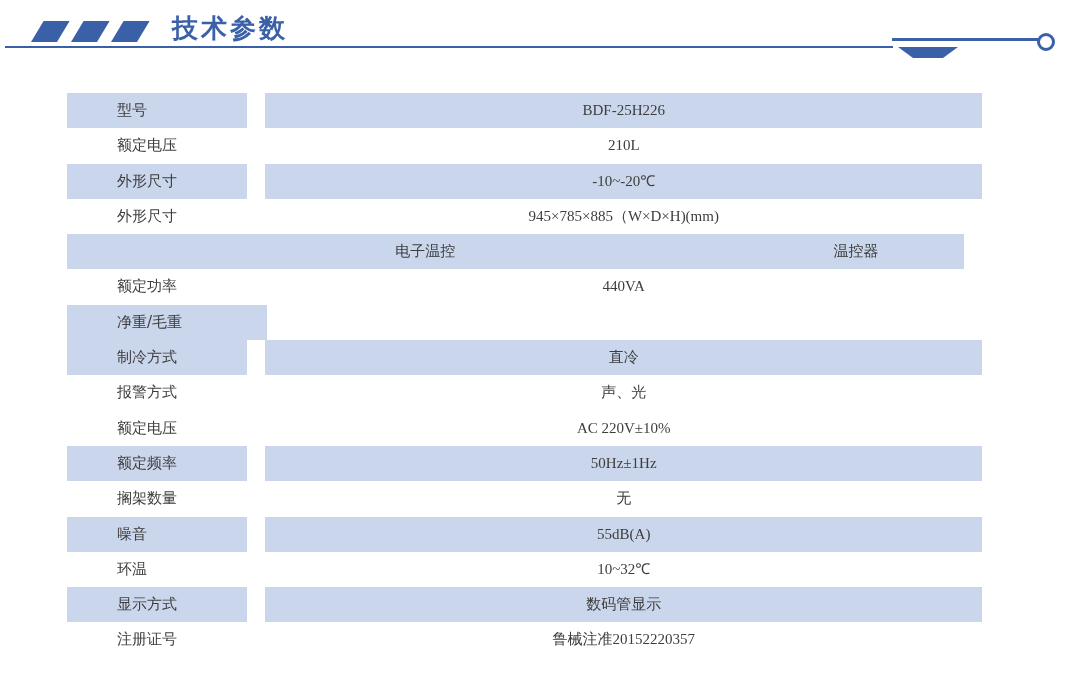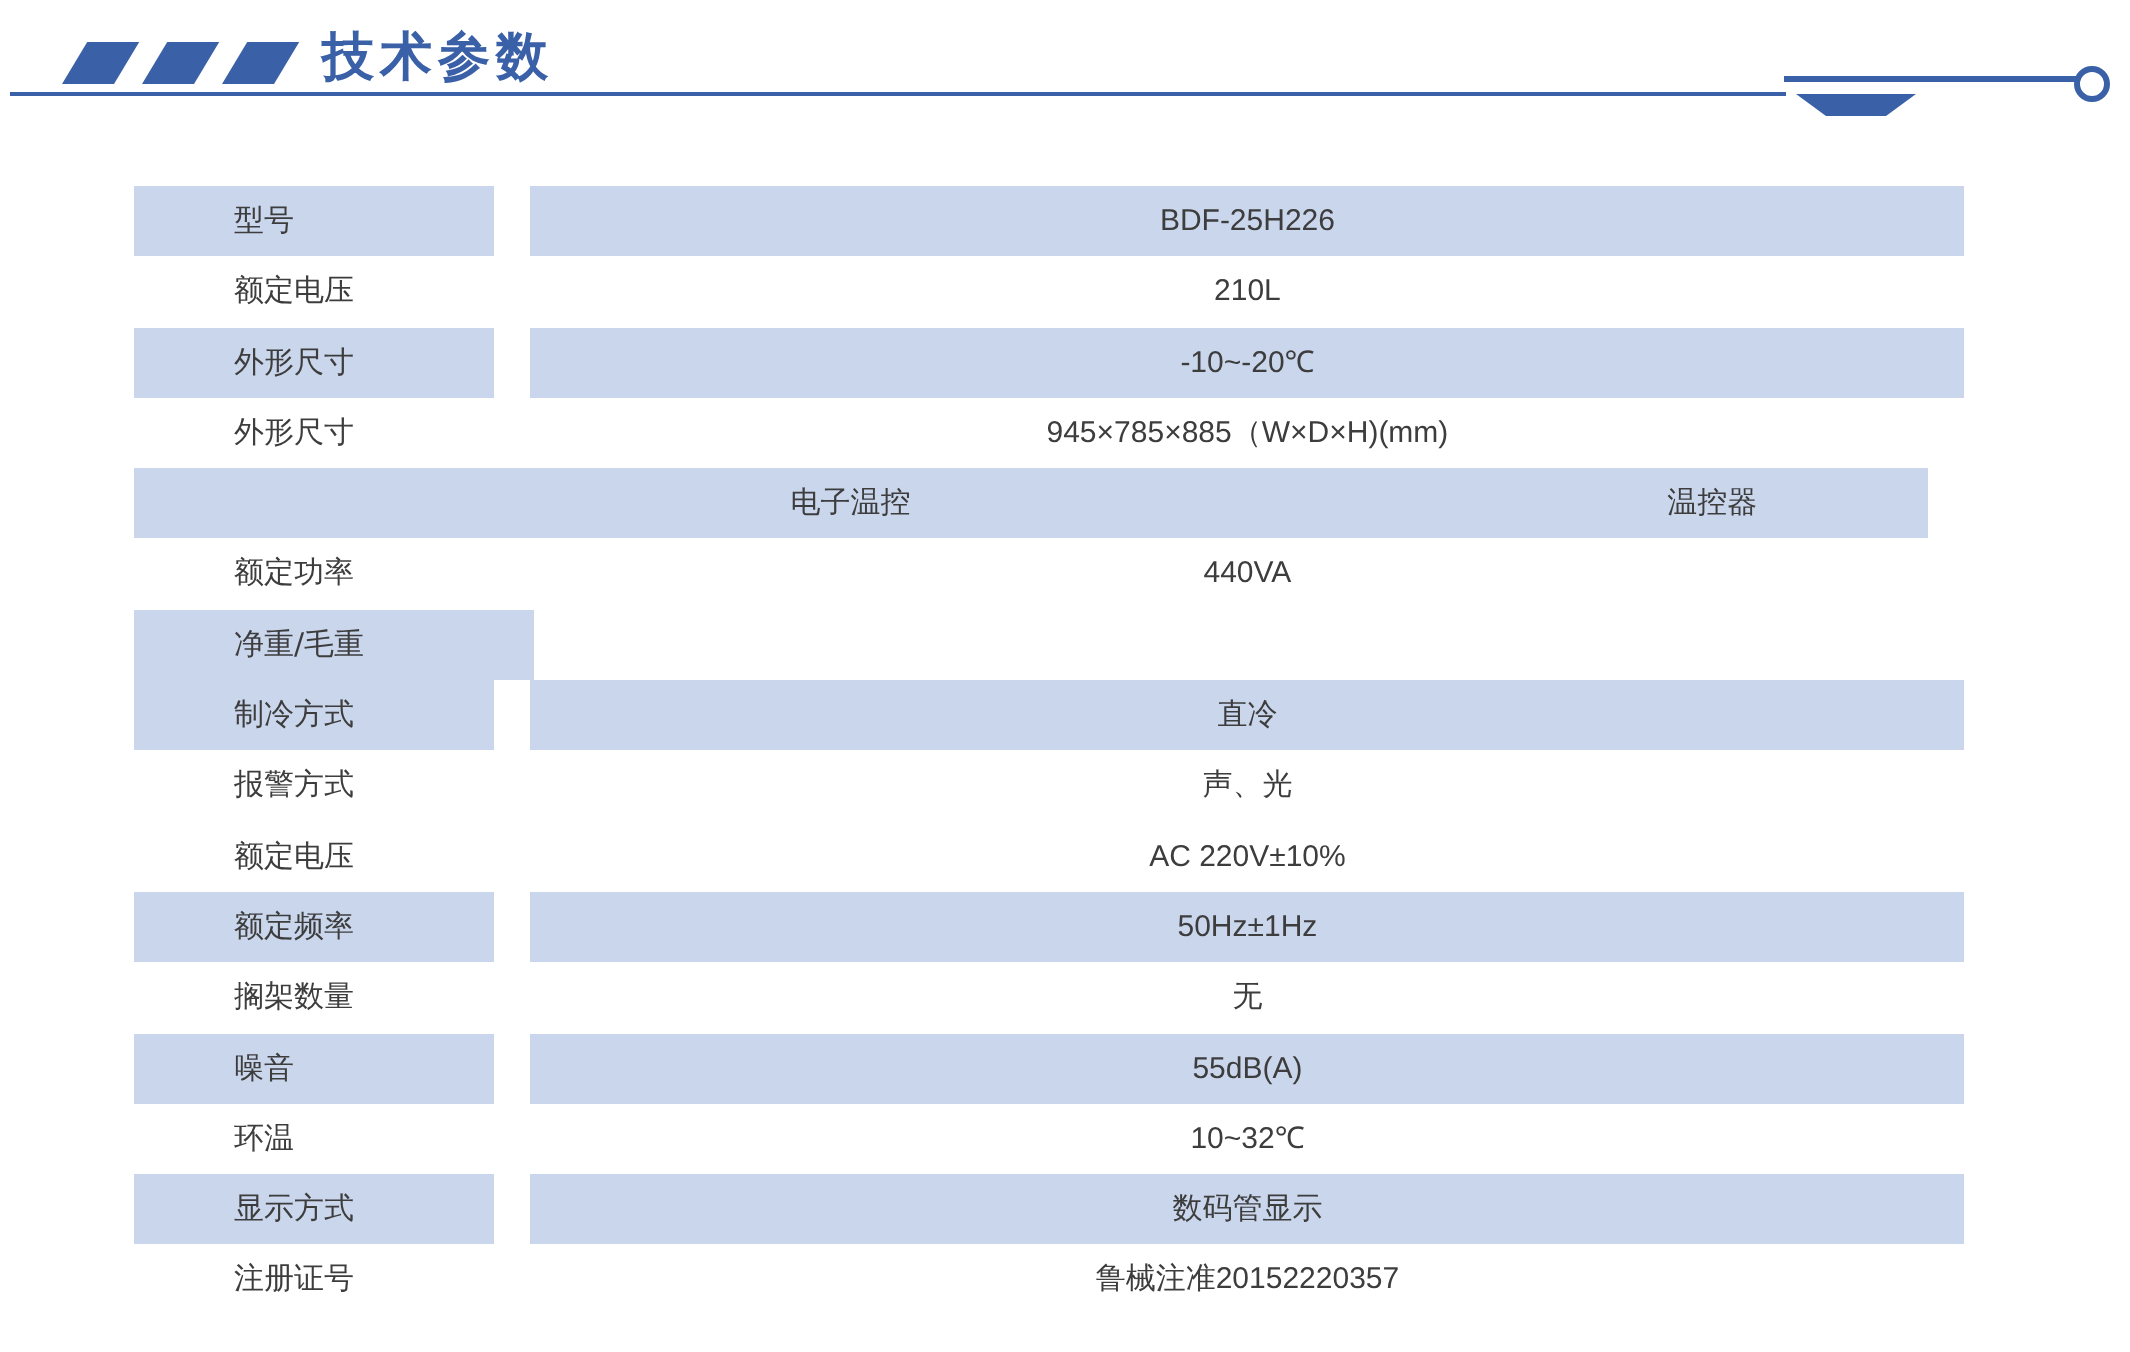--- a/index.html
+++ b/index.html
@@ -18,21 +18,21 @@
     background: var(--accent, #3a61a8);
     transform: skewX(-31deg);
     transform-origin: 0 100%;
   }
   .stripe-1 { left:31px; }
   .stripe-2 { left:71px; }
   .stripe-3 { left:111px; }
 
   .hdr-title {
     position:absolute;
-    left:161px; top:11px;
+    left:172px; top:11px;
     font-size:26px;
     font-weight:bold;
     letter-spacing:3px;
     color: var(--accent, #3a61a8);
     white-space:nowrap;
   }
 
   .hdr-line-main {
     position:absolute;
     left:5px; top:46px;
@@ -77,21 +77,21 @@
   }
   .cell.label {
     width:200px;
     padding-left:50px;
     box-sizing:border-box;
     margin-right:18px;   
   }
   .cell.value {
     width:824px;
     text-align:center;
-    font-family:Liberation Sans, sans-serif;
+    font-family:Liberation Serif, serif;
   }
   .row.alt .cell { background: var(--row_highlight, #cad6ec); }
 </style>
 </head>
 <body>
 
 <div>
   <span class="hdr-stripe stripe-1"></span>
   <span class="hdr-stripe stripe-2"></span>
   <span class="hdr-stripe stripe-3"></span>

